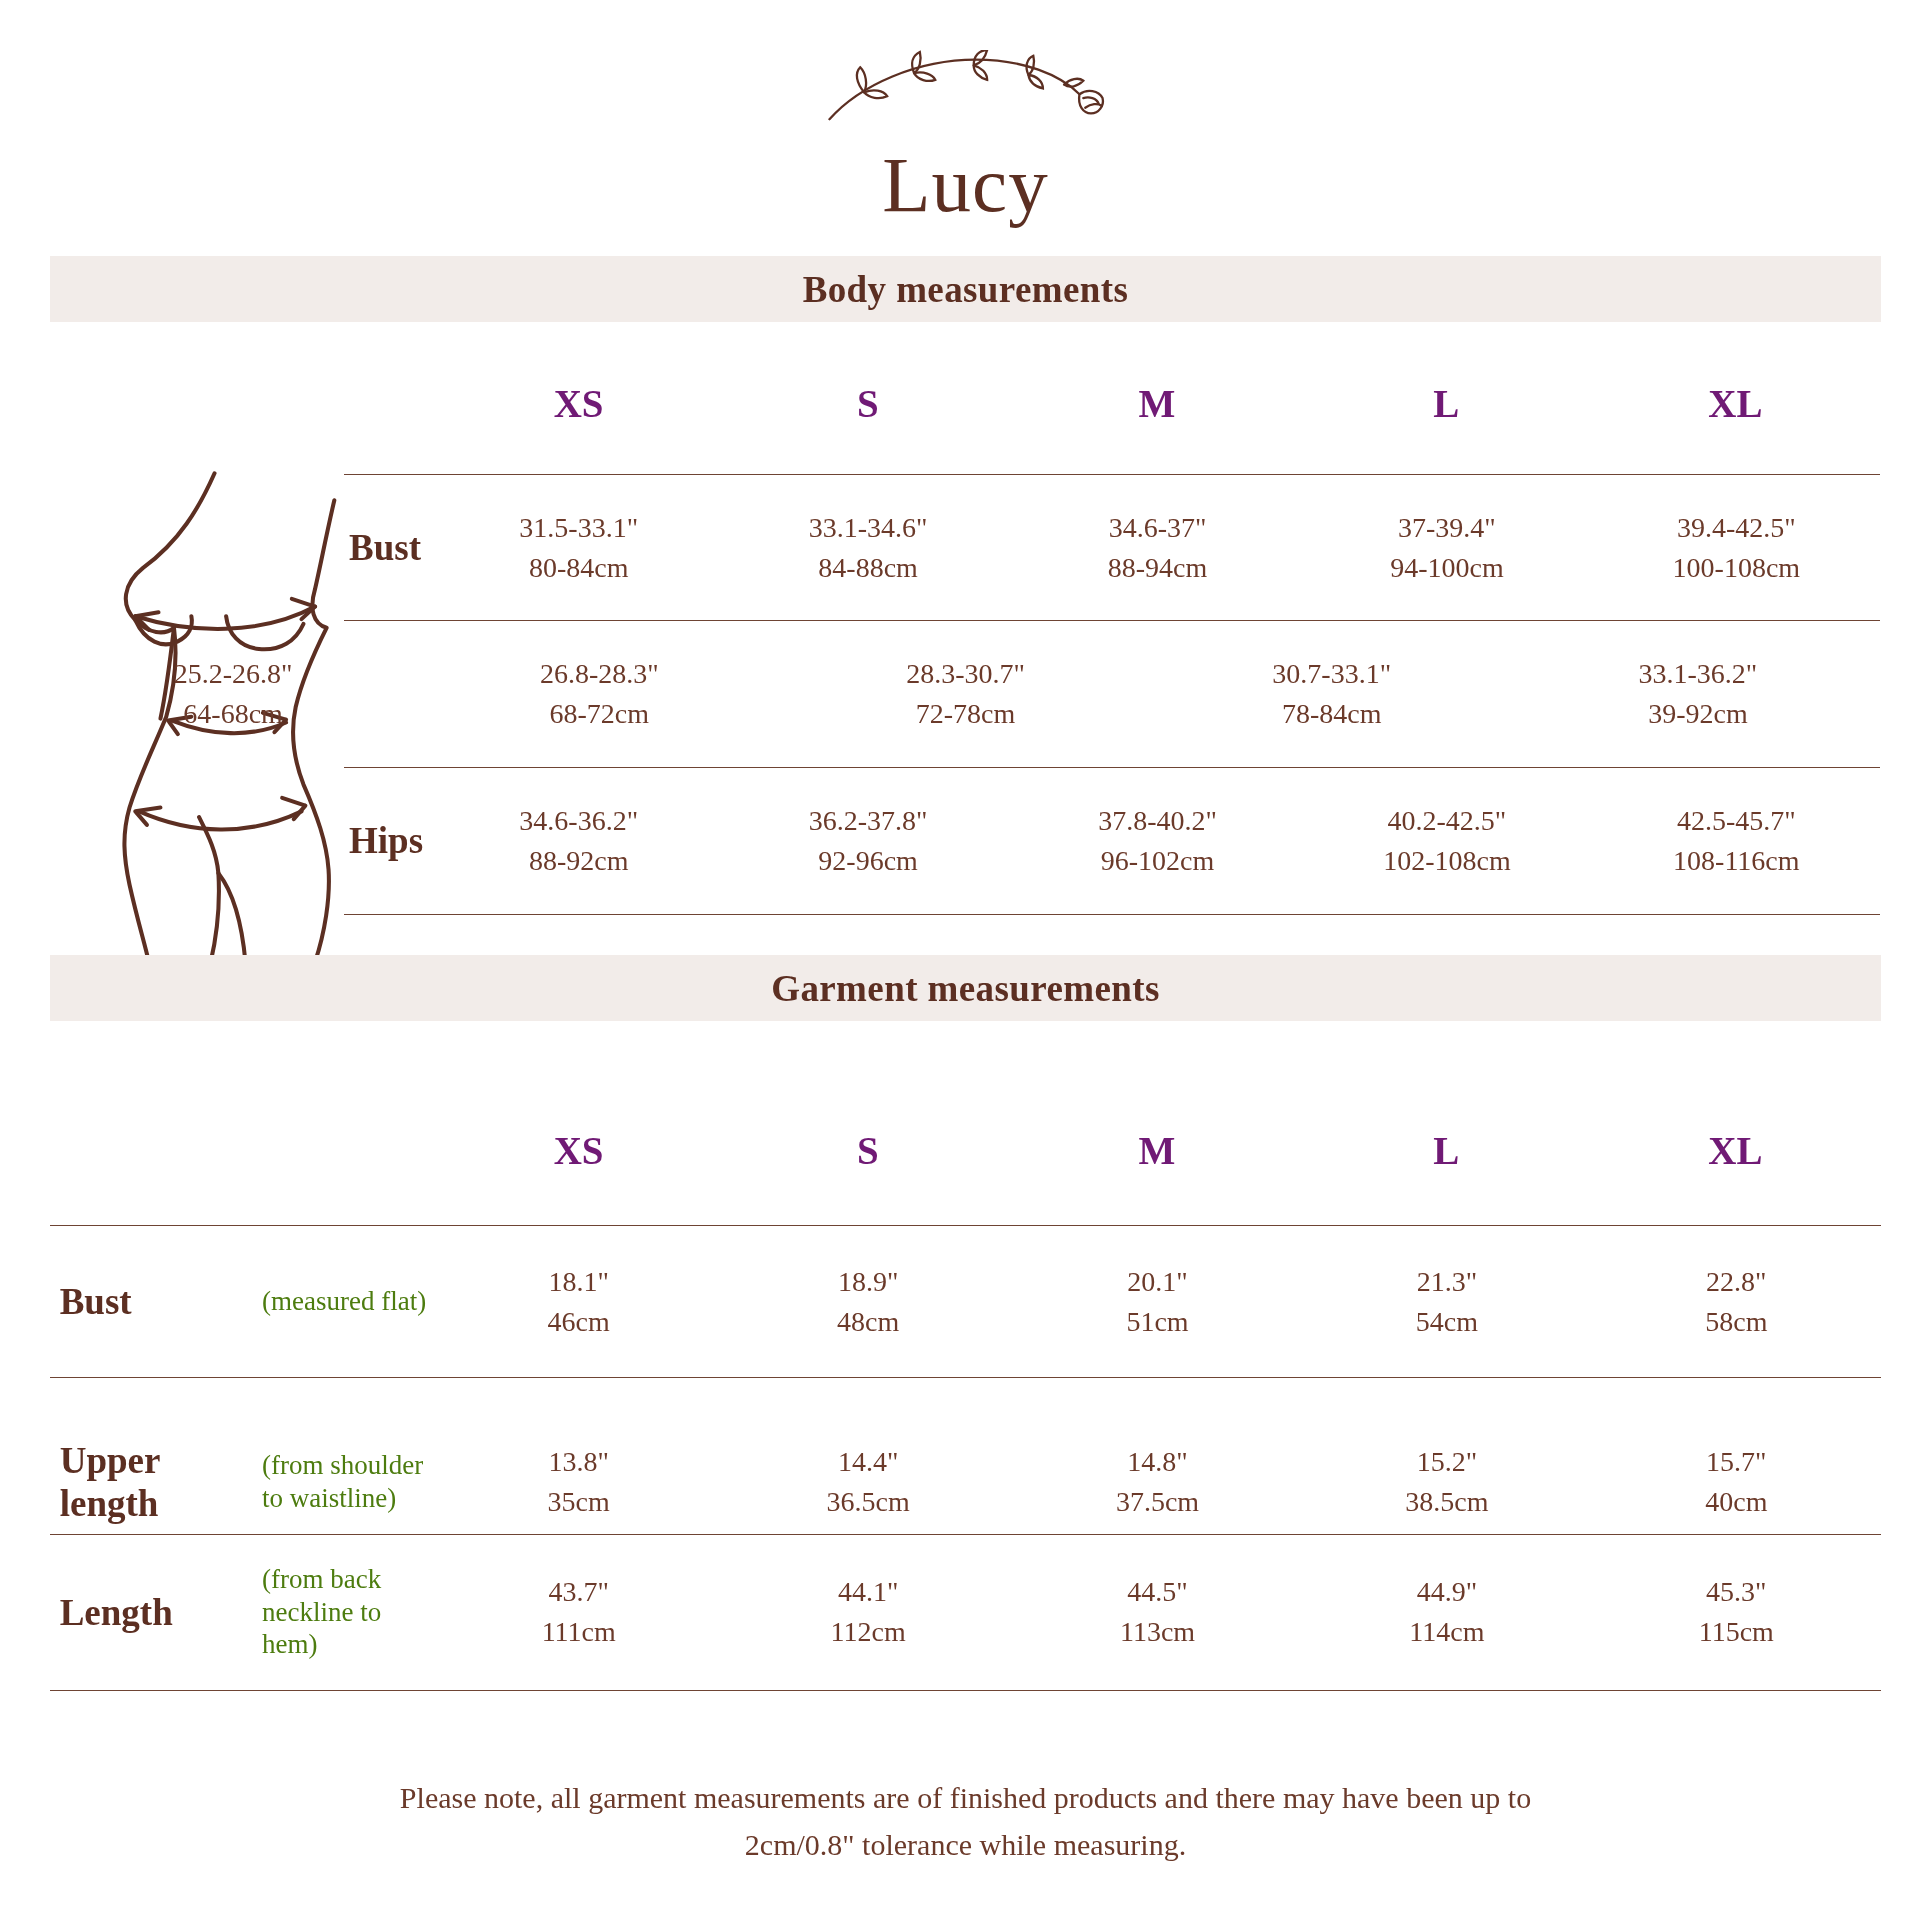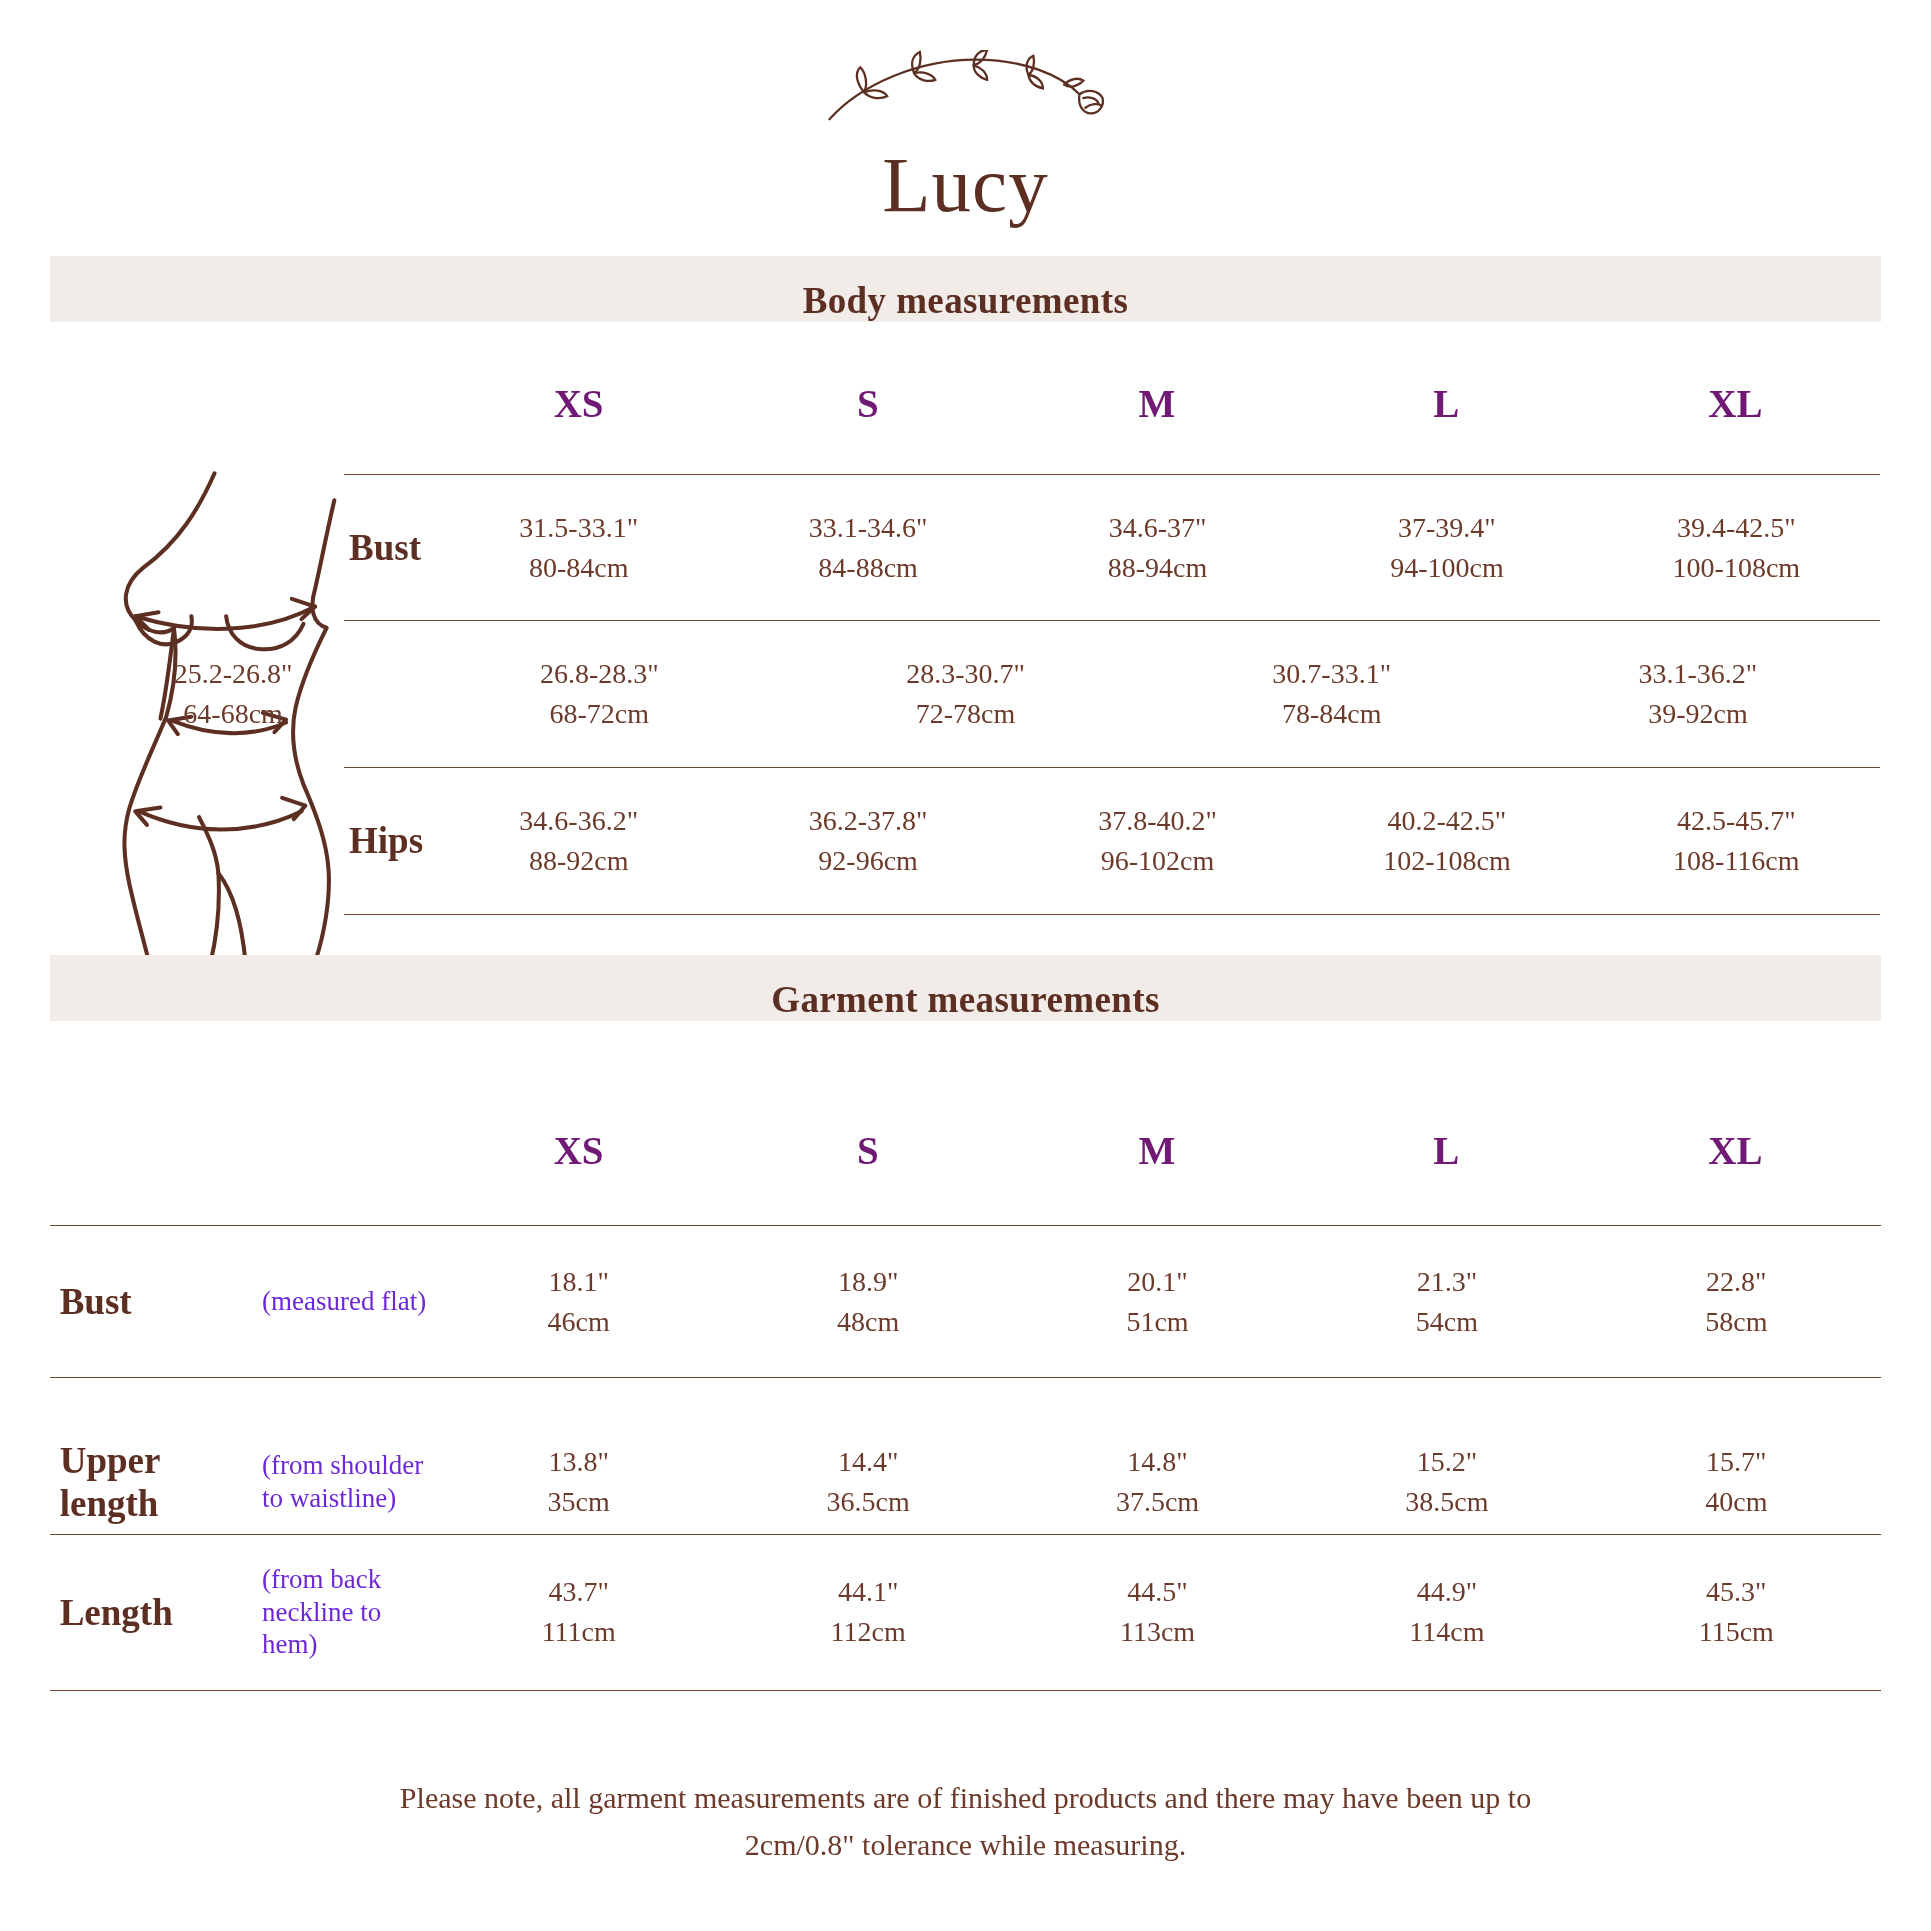--- a/index.html
+++ b/index.html
@@ -48,21 +48,21 @@
   }
 
   
   .band {
     position: absolute;
     left: 50px;
     width: 1831px;
     height: 66px;
     background: #f2ece9;
     display: flex;
-    align-items: flex-end;
+    align-items: center;
     justify-content: center;
   }
   .band-title {
     font-size: 37px;
     font-weight: bold;
     color: #5c2f22;
     letter-spacing: 0.4px;
   }
   #band-body { top: 256px; }
   #band-garment { top: 955px; }
@@ -85,21 +85,21 @@
     text-align: center;
   }
 
   .row-label {
     font-size: 37px;
     font-weight: bold;
     color: #5c2f22;
   }
   .row-sub {
     font-size: 27px;
-    color: #6d28d9;
+    color: #4d7c0f;
     text-align: right;
     line-height: 1.22;
   }
   .cell {
     text-align: center;
     font-size: 28px;
     color: #6b3a2a;
     line-height: 1.42;
   }
   .cell .in { display: block; }

